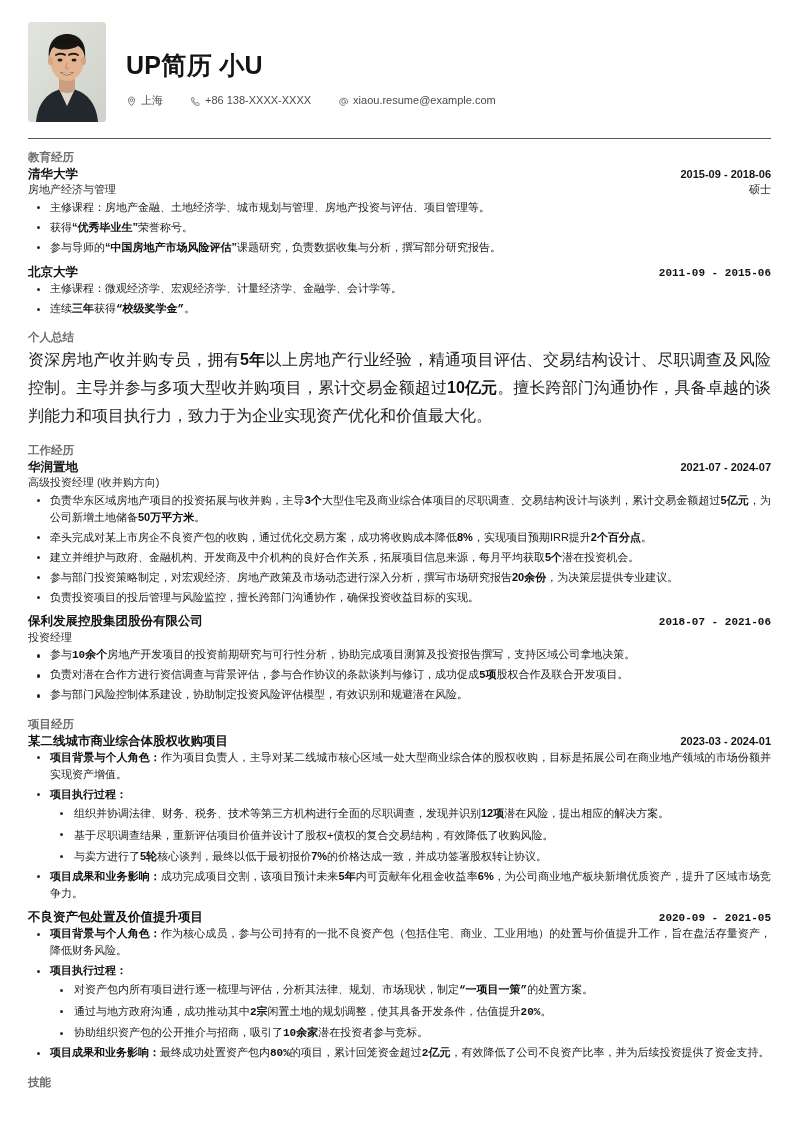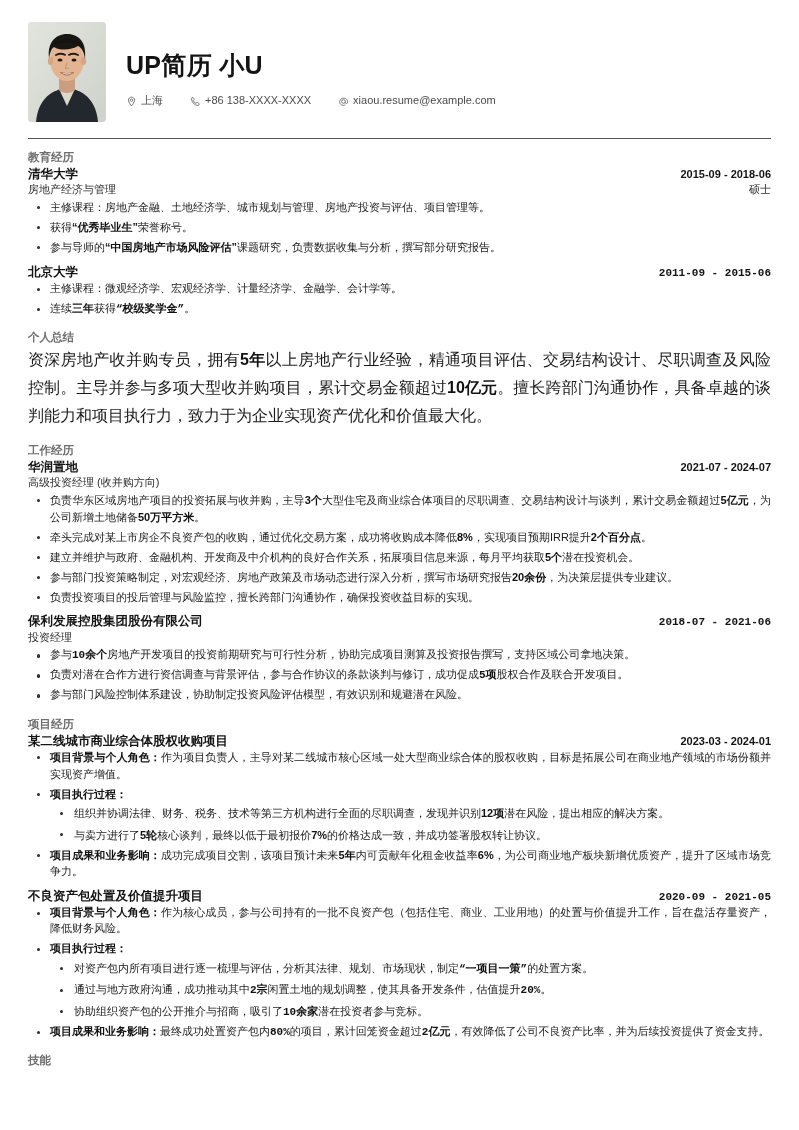--- a/index.html
+++ b/index.html
@@ -373,20 +373,21 @@
         <div class="entry-date">2023-03 - 2024-01</div>
       </div>
       <ul class="bullets">
         <li>
           <b>项目背景与个人角色：</b><span>作为项目负责人，主导对某二线城市核心区域一处大型商业综合体的股权收购，目标是拓展公司在商业地产领域的市场份额并实现资产增值。</span>
         </li>
         <li>
           <b>项目执行过程：</b>
           <ul class="subbullets">
             <li>组织并协调法律、财务、税务、技术等第三方机构进行全面的尽职调查，发现并识别<b>12项</b>潜在风险，提出相应的解决方案。</li>
+            <li>基于尽职调查结果，重新评估项目价值并设计了股权+债权的复合交易结构，有效降低了收购风险。</li>
             <li>与卖方进行了<b>5轮</b>核心谈判，最终以低于最初报价<b>7%</b>的价格达成一致，并成功签署股权转让协议。</li>
           </ul>
         </li>
         <li>
           <b>项目成果和业务影响：</b><span>成功完成项目交割，该项目预计未来<b>5年</b>内可贡献年化租金收益率<b>6%</b>，为公司商业地产板块新增优质资产，提升了区域市场竞争力。</span>
         </li>
       </ul>
     </div>
 
     <div class="entry">

